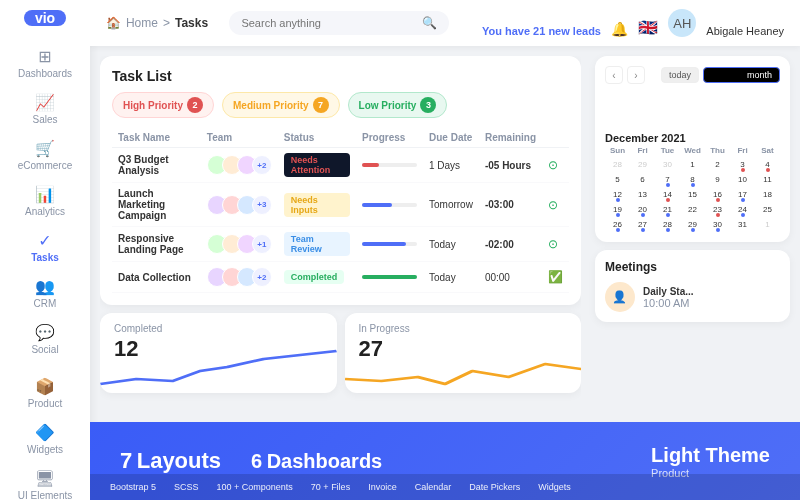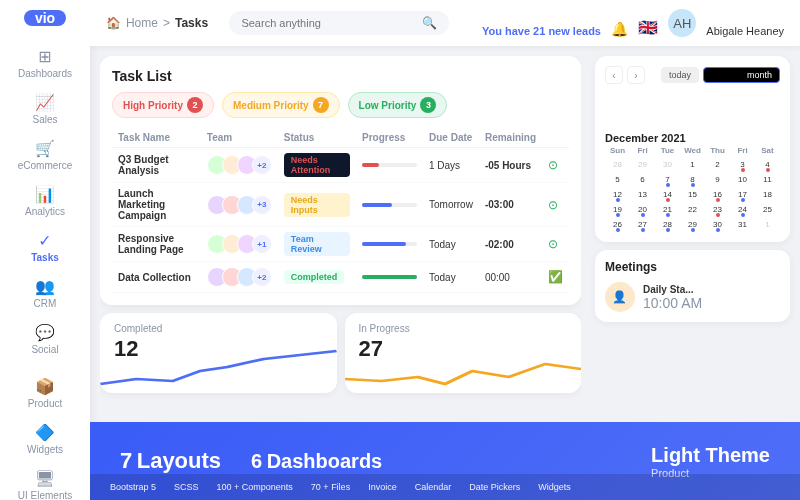--- a/index.html
+++ b/index.html
@@ -164,21 +164,21 @@
 
     
     .meetings-card {
       background: #fff; border-radius: 12px; padding: 10px;
       box-shadow: 0 2px 8px rgba(0,0,0,0.05);
     }
     .meetings-title { font-size: 12px; font-weight: 700; color: #222; margin-bottom: 8px; }
     .meeting-item { display: flex; align-items: center; gap: 8px; }
     .meeting-avatar { width: 30px; height: 30px; border-radius: 50%; overflow: hidden; background: #fde8cc; flex-shrink: 0; }
     .meeting-info .meeting-name { font-size: 10px; font-weight: 600; color: #333; }
-    .meeting-info .meeting-time { font-size: 14px; color: #8a94a6; }
+    .meeting-info .meeting-time { font-size: 11px; color: #8a94a6; }
 
     
     .overlay-bottom {
       position: absolute; bottom: 0; left: 90px; right: 0; height: 80px;
       background: linear-gradient(135deg, #3a5cf7, #4f6ef7);
       display: flex; align-items: center; padding: 0 30px;
       gap: 30px; z-index: 10;
     }
 
     

